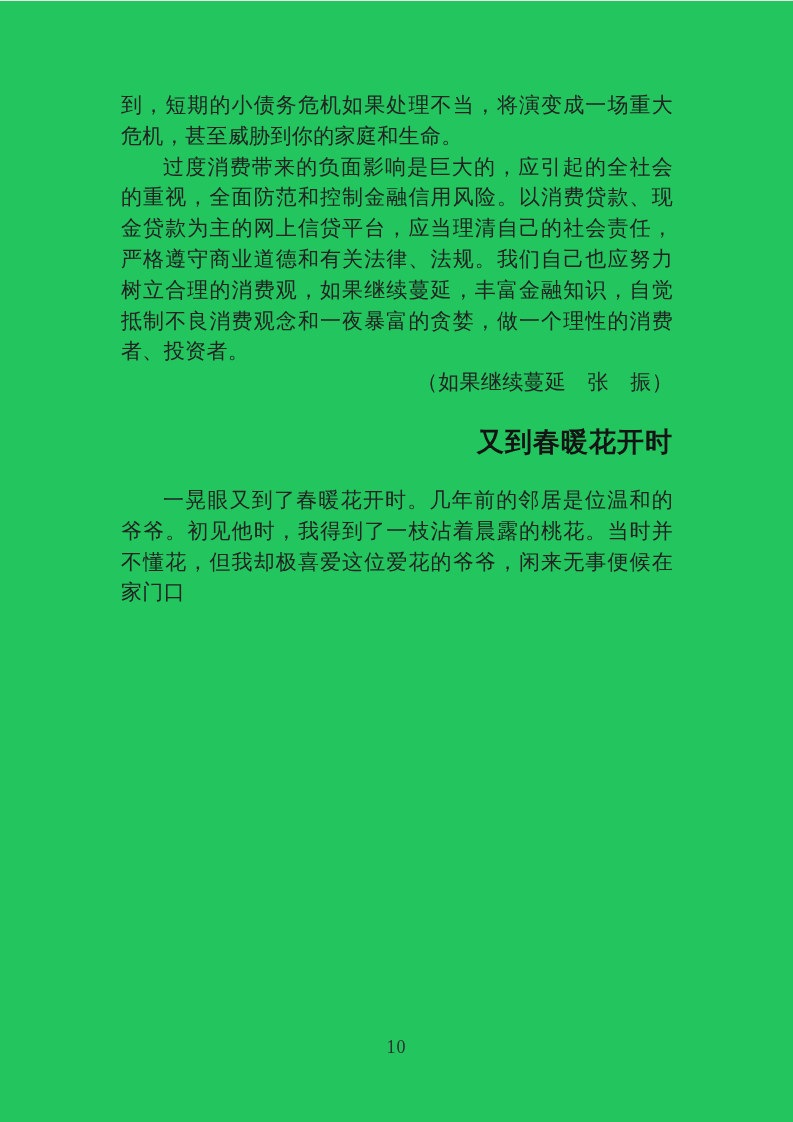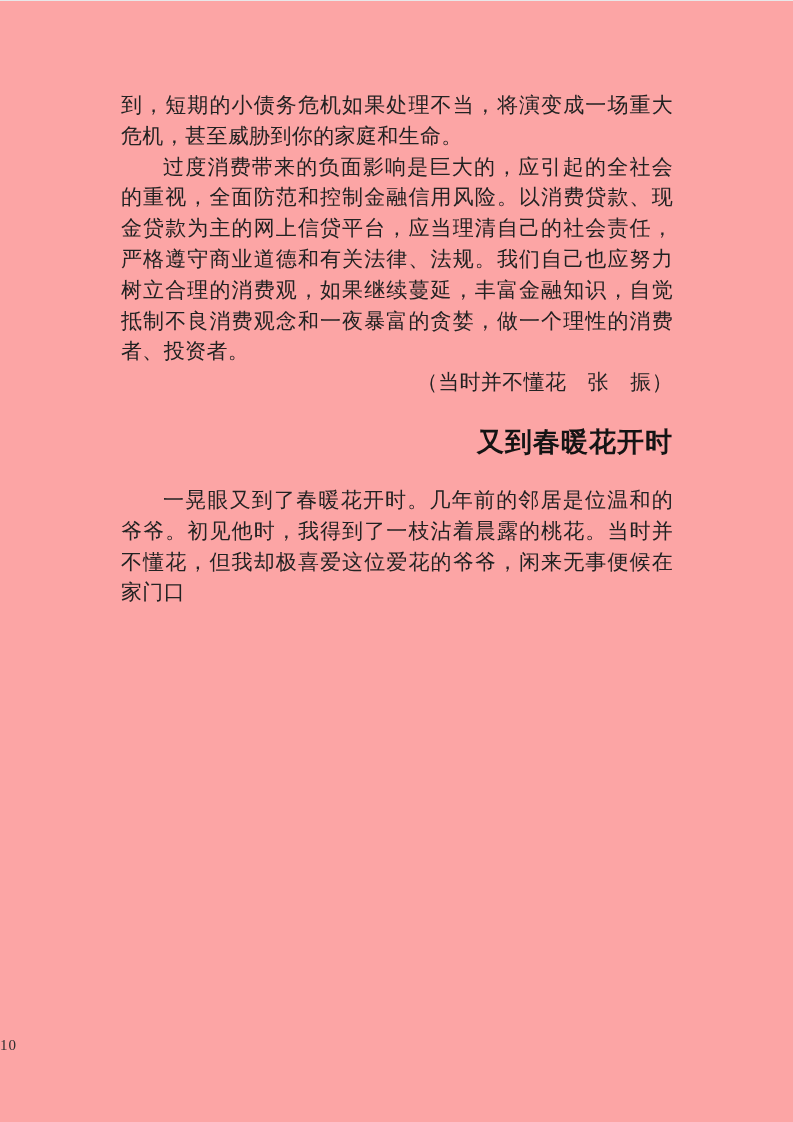--- a/index.html
+++ b/index.html
@@ -10,21 +10,21 @@
     width: 793px;
     height: 1122px;
     background: #fdfdfd;
     position: relative;
     overflow: hidden;
     font-family: "Liberation Serif", "DejaVu Serif", serif;
   }
   .page {
     position: absolute;
     inset: 0;
-    background: #fca5a5;
+    background: #22c55e;
     border-top: 1px solid #e8e8ea;
   }
   .content {
     position: absolute;
     left: 121px;
     top: 89px;
     width: 552px;
   }
   .body-par {
     margin: 0;
@@ -55,39 +55,39 @@
     font-size: 27px;
     line-height: 32px;
     color: #141414;
     letter-spacing: 1px;
   }
   .page-number {
     position: absolute;
     left: 0;
     right: 0;
     top: 1036px;
-    text-align: left;
-    font-size: 15px;
+    text-align: center;
+    font-size: 18px;
     color: #2e2e2e;
     letter-spacing: 1px;
   }
 </style>
 </head>
 <body>
 
 <div class="page">
   <div class="content">
 
     <p class="body-par">到，短期的小债务危机如果处理不当，将演变成一场重大危机，甚至威胁到你的家庭和生命。</p>
 
 
 
     <p class="body-par indent">过度消费带来的负面影响是巨大的，应引起的全社会的重视，全面防范和控制金融信用风险。以消费贷款、现金贷款为主的网上信贷平台，应当理清自己的社会责任，严格遵守商业道德和有关法律、法规。我们自己也应努力树立合理的消费观，如果继续蔓延，丰富金融知识，自觉抵制不良消费观念和一夜暴富的贪婪，做一个理性的消费者、投资者。</p>
 
-    <p class="attribution">（当时并不懂花　张　振）</p>
+    <p class="attribution">（如果继续蔓延　张　振）</p>
 
     <h1 class="article-title">又到春暖花开时</h1>
 
 
     <p class="body-par indent">一晃眼又到了春暖花开时。几年前的邻居是位温和的爷爷。初见他时，我得到了一枝沾着晨露的桃花。当时并不懂花，但我却极喜爱这位爱花的爷爷，闲来无事便候在家门口</p>
 
   </div>
 
   <div class="page-number">10</div>
 </div>

